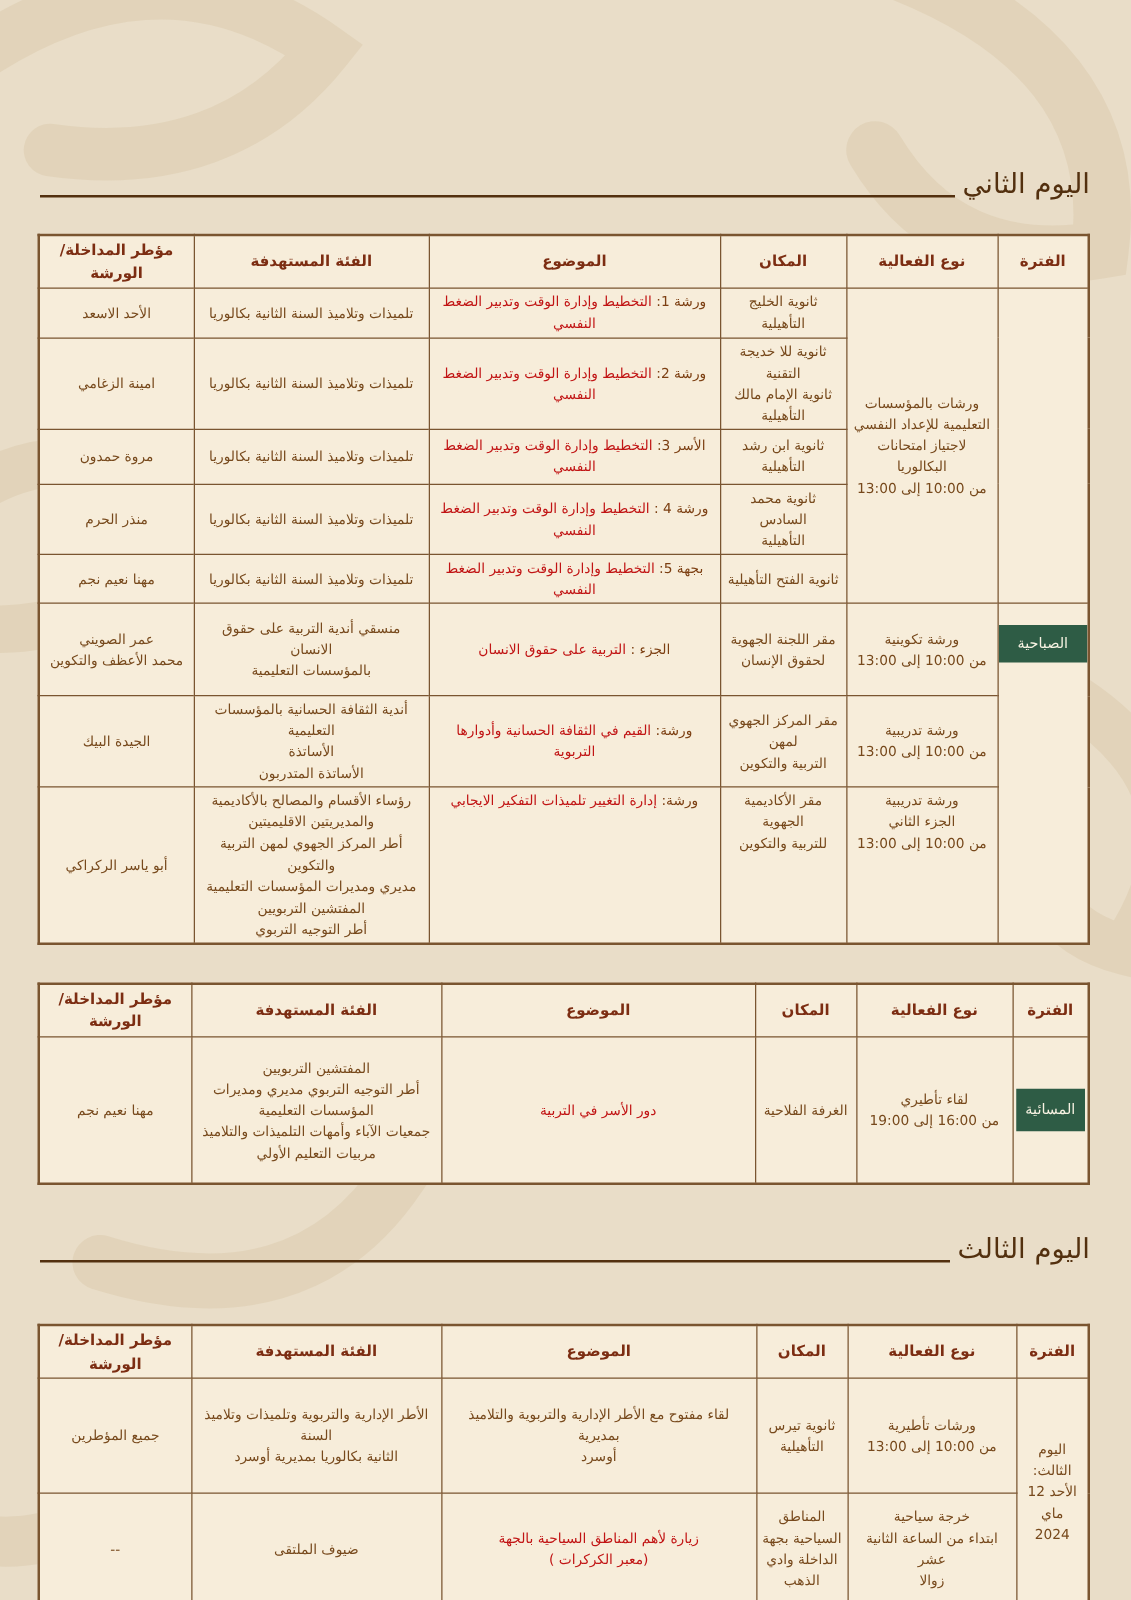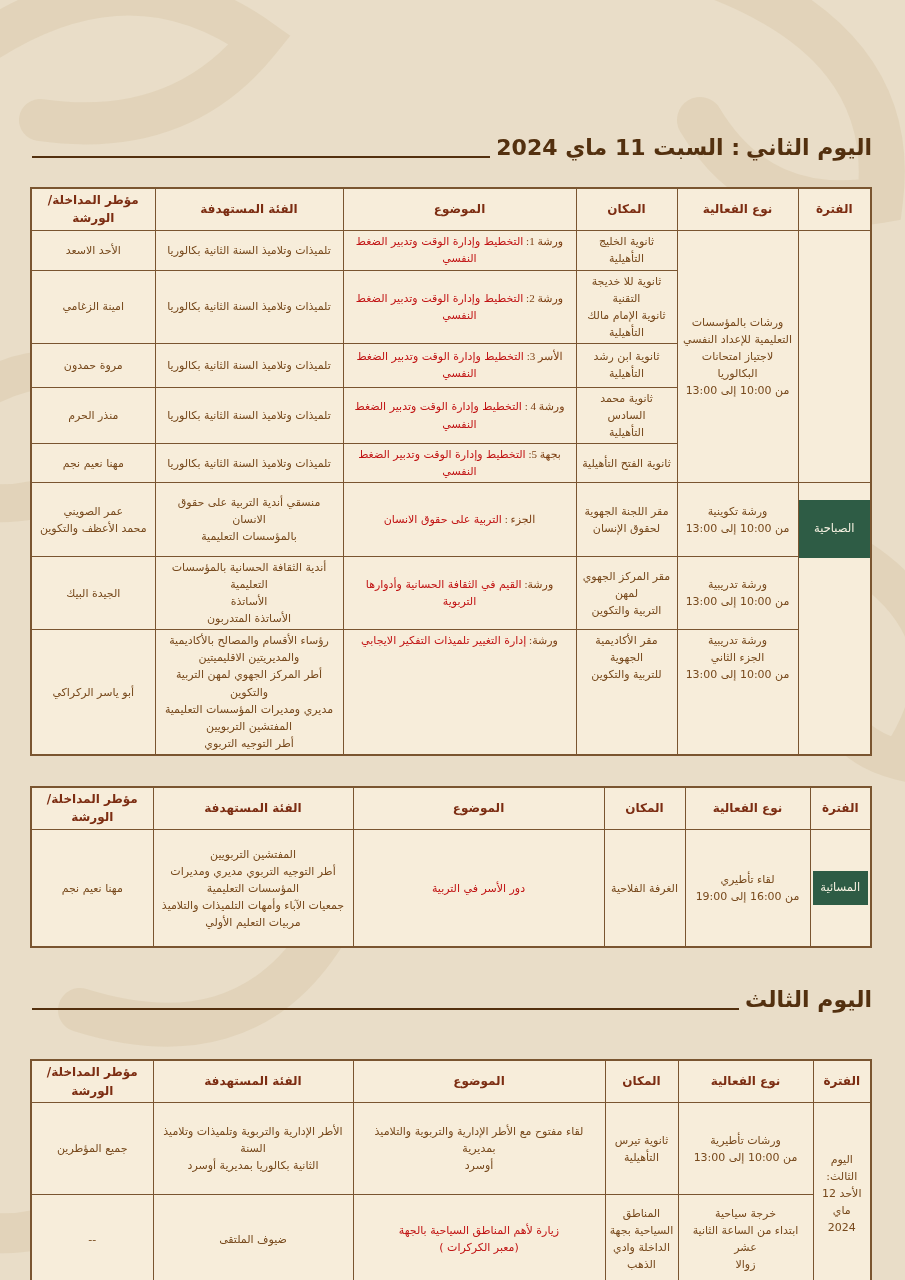--- a/index.html
+++ b/index.html
@@ -14,21 +14,21 @@
   }
   .watermark { position:absolute; inset:0; z-index:0; pointer-events:none; }
   .content { position:relative; z-index:1; padding:134px 33px 0 32px; }
 
   
   .section-title {
     display:flex; align-items:flex-end; gap:6px;
     color:#53300f; font-size:22px; line-height:1.3;
     margin:0 0 0 0;
   }
-  .section-title .t-bold { font-weight:bold; }
+  .section-title .t-bold { font-weight:normal; }
   .section-title .t-rest { font-weight:600; }
   .section-title .rule {
     flex:1 1 auto; border-bottom:2px solid #53300f;
     margin-bottom:5px; min-width:20px;
   }
 
   table {
     border-collapse:collapse; table-layout:fixed;
     width:840px; background:#f7edda;
     border:2px solid #7a5530;
@@ -37,32 +37,32 @@
     border:1px solid #7a5530;
     padding:2px 4px;
     text-align:center; vertical-align:middle;
     font-size:11px; line-height:1.55;
     white-space:pre-line;
     overflow:hidden;
   }
   th { color:#7c2d12; font-weight:bold; font-size:12px; }
   td { color:#77491c; }
   .red { color:#c11414; }
-  .topic-cell .prefix { color:#7c3f12;font-family:Liberation Serif, serif; }
+  .topic-cell .prefix { color:#7c3f12; }
 
   .t1 { margin-top:24px; }
   .t2 { margin-top:30px; }
   .t3 { margin-top:44px; }
   .title-2 { margin-top:38px; }
 
   
   td.period-top { vertical-align:top; padding:0; }
   .badge {
     background:#2e5c45; color:#f7f2e2;
-    font-size:11.5px; padding:20px 2px; text-align:center;
+    font-size:11.5px; padding:6px 2px; text-align:center;
   }
   .badge-mid { margin:2px; padding:8px 2px; }
   .period3 { color:#77491c; }
 </style>
 </head>
 <body>
 
 <svg class="watermark" width="905" height="1280" viewBox="0 0 905 1280" xmlns="http://www.w3.org/2000/svg">
   <g fill="none" stroke="#d9c7a9" stroke-opacity="0.45" stroke-linecap="round">
     <path d="M-40 60 Q 120 -60 260 40 Q 180 140 40 120" stroke-width="42"></path>
@@ -73,21 +73,20 @@
     <path d="M560 1120 Q 760 1060 840 1200 Q 700 1300 560 1240" stroke-width="46"></path>
     <path d="M300 600 Q 480 520 620 620 Q 500 740 340 700" stroke-width="34" stroke-opacity="0.25"></path>
     <path d="M120 1180 Q 40 1260 -60 1220" stroke-width="40"></path>
   </g>
 </svg>
 
 <div class="content">
 
   <div class="section-title">
     <span class="t-bold">اليوم الثاني</span>
-    <span class="t-rest">: السبت 11 ماي 2024</span>
     <span class="rule"></span>
   </div>
 
   <table class="t1">
     <colgroup>
       <col style="width:73px">
         <col style="width:121px">
         <col style="width:101px">
       <col style="width:233px">
         <col style="width:188px">

